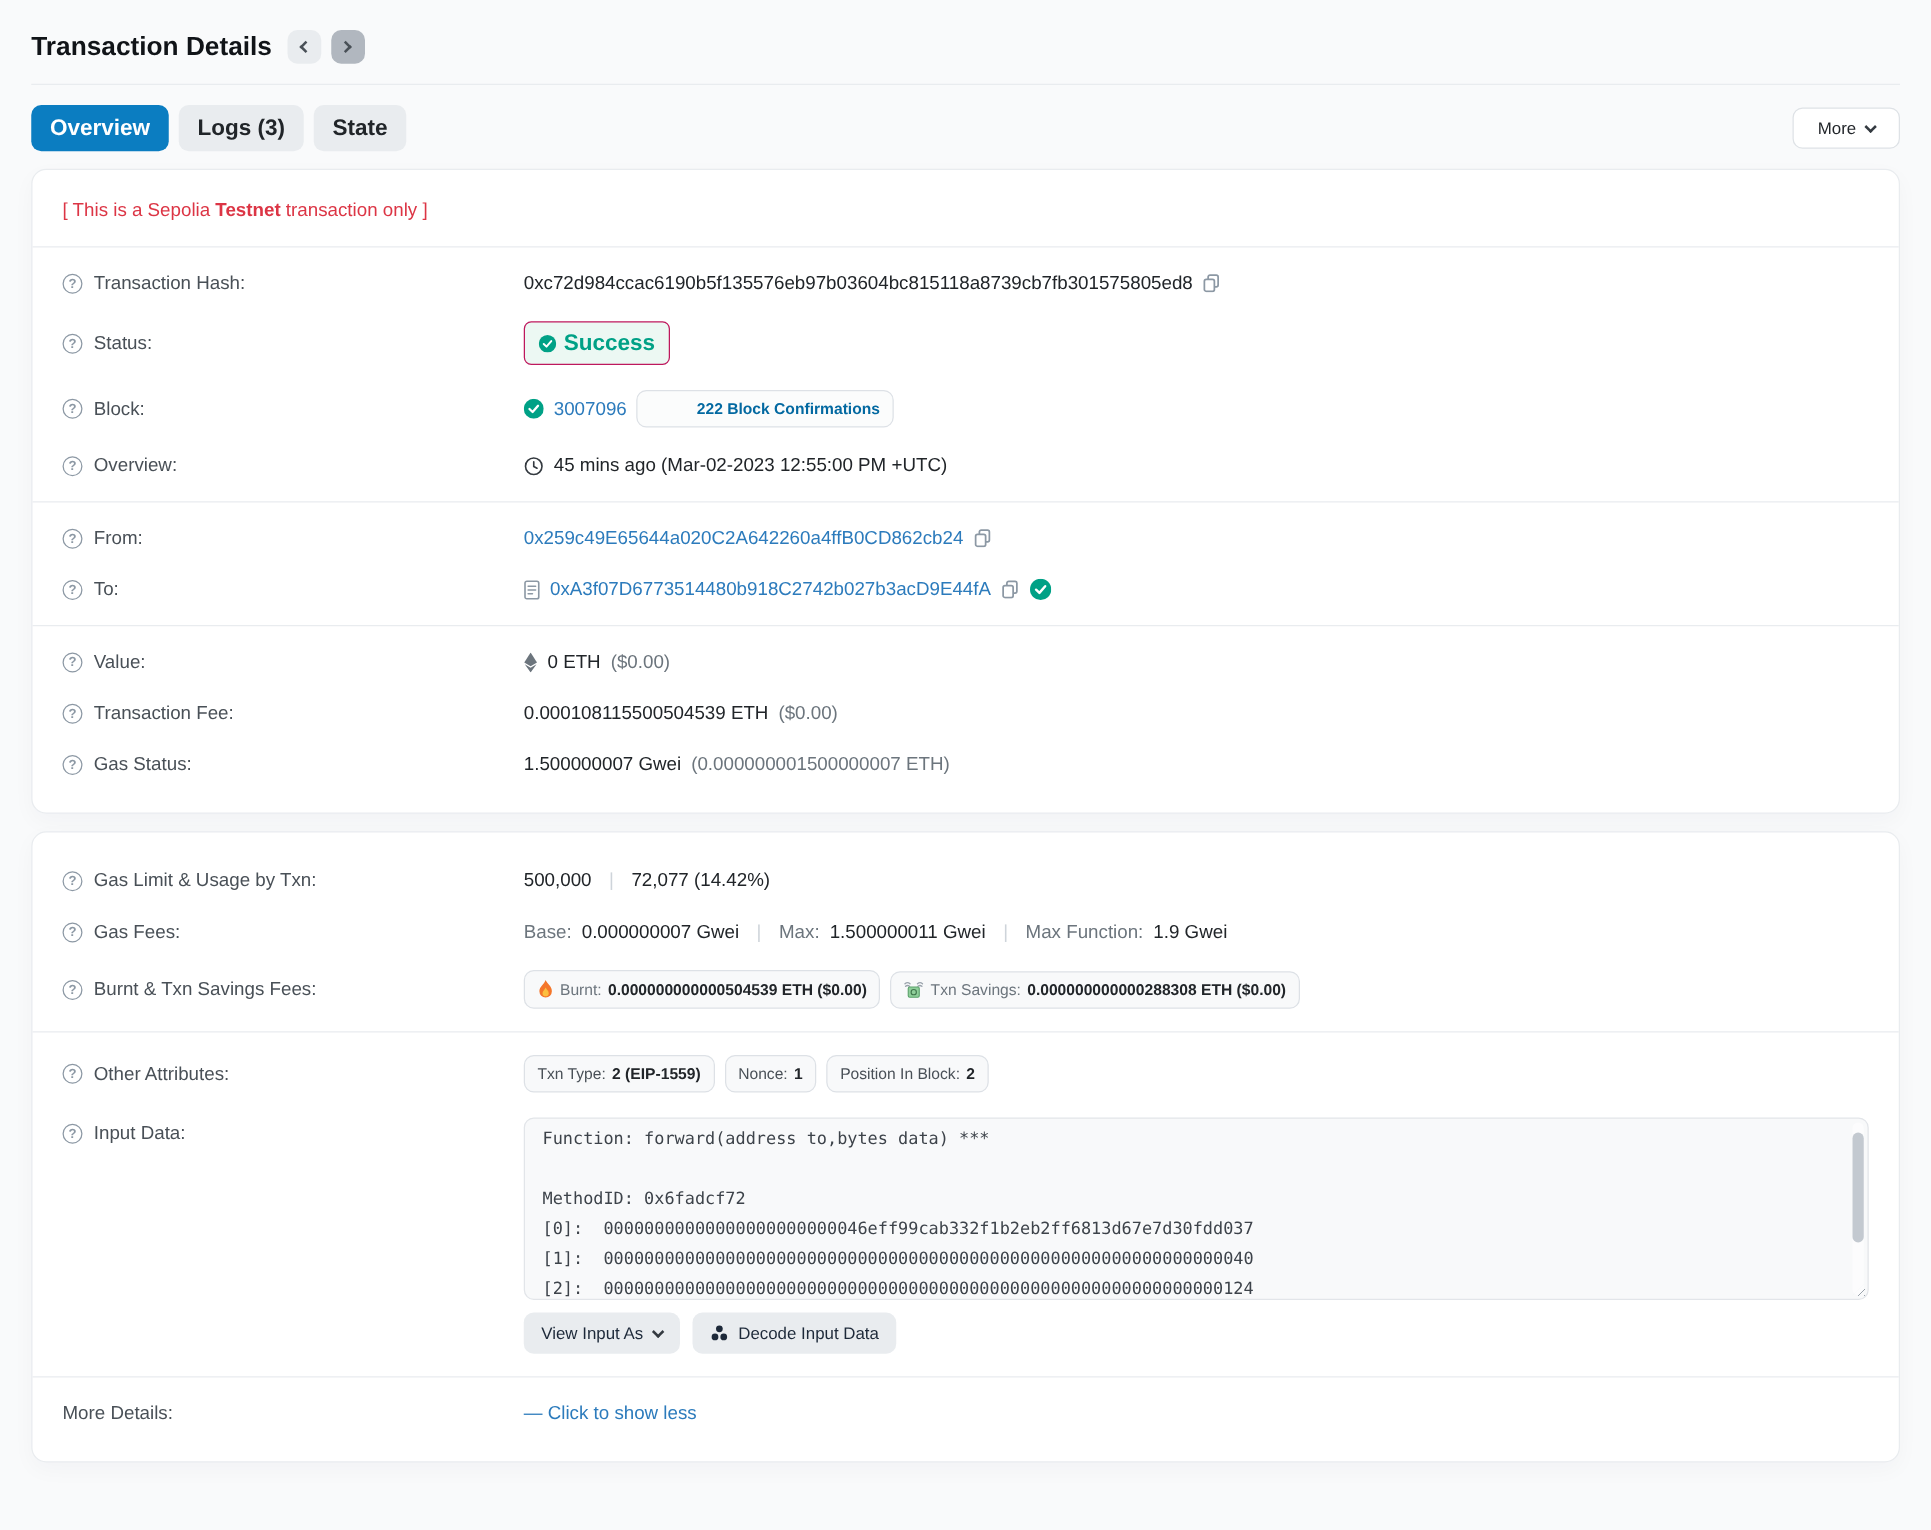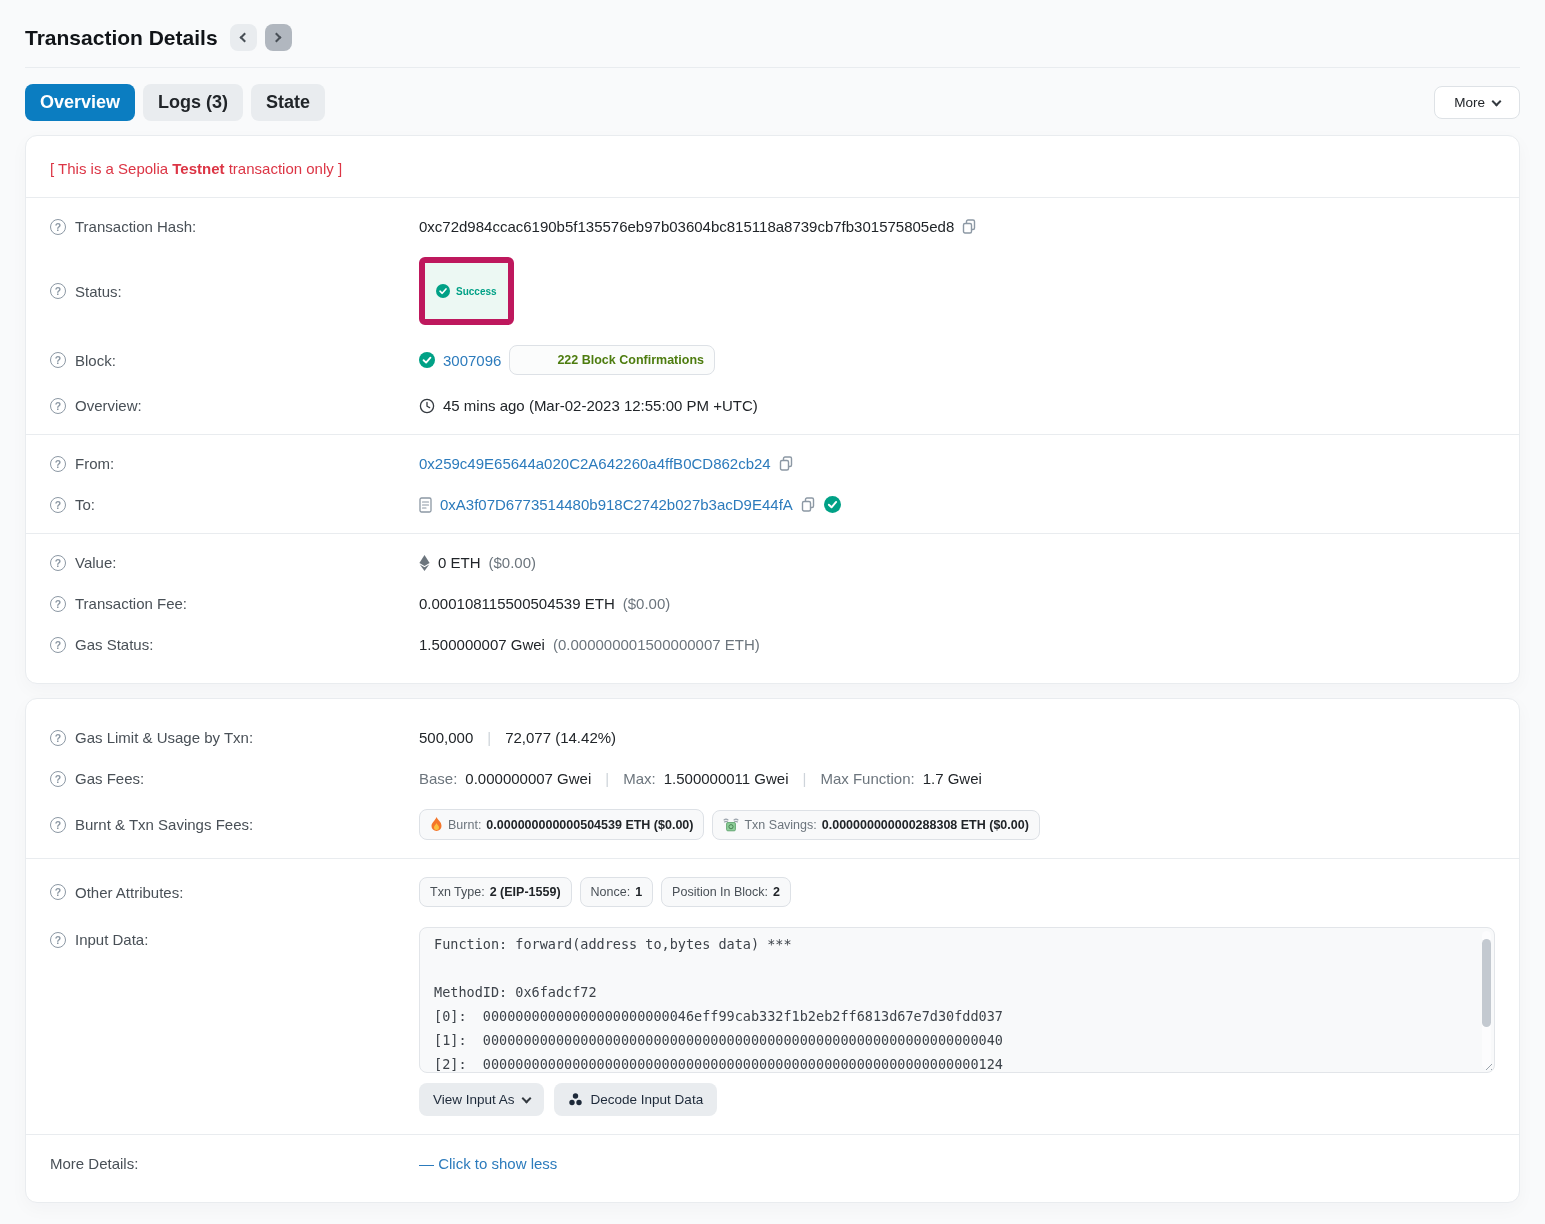--- a/index.html
+++ b/index.html
@@ -43,24 +43,24 @@
   .lbl { width:369px; flex-shrink:0; color:#495057; display:flex; align-items:center; gap:9px; }
   .qicon { width:16px; height:16px; flex-shrink:0; border:1.4px solid #8c98a4; border-radius:50%; color:#8c98a4; font-size:10.5px; font-weight:700; display:flex; align-items:center; justify-content:center; }
   .val { display:flex; align-items:center; gap:8px; flex-wrap:wrap; color:#212529; }
   .muted { color:#6c757d; }
   .pipe { color:#ced4da; margin:0 6px; }
   a.link { color:#2c7bbc; text-decoration:none; cursor:pointer; }
 
   .iconbtn { background:none; border:none; cursor:pointer; display:flex; align-items:center; padding:0; }
 
   
-  .badge-success { display:inline-flex; align-items:center; gap:6px; background:#ecf8f3; border:6px solid #be185d; color:#00a186; font-size:10px; font-weight:600; border-radius:6px; padding:21px 11px; }
+  .badge-success { display:inline-flex; align-items:center; gap:6px; background:#ecf8f3; border:1px solid #be185d; color:#00a186; font-size:18px; font-weight:600; border-radius:6px; padding:6px 11px; }
   .badge-plain { display:inline-flex; align-items:center; gap:5px; background:#f8f9fa; border:1px solid #dde1e6; border-radius:8px; padding:7px 10px; font-size:12.5px; color:#495057; }
   .badge-plain b { color:#212529; font-weight:700; }
-  .confbadge { font-weight:700; color:#4d7c0f; background:#fbfcfc;padding-left:47px; }
+  .confbadge { font-weight:700; color:#0369a1; background:#fbfcfc;padding-left:47px; }
 
   
   .inputwrap { position:relative; width:100%; }
   .inputbox {
     height:146px; width:100%; overflow:hidden; position:relative;
     background:#f8f9fa; border:1px solid #e2e5e9; border-radius:8px;
     padding:4px 24px 4px 14px;
   }
   .inputbox pre {
     font-family:"DejaVu Sans Mono","Liberation Mono",monospace;
@@ -272,21 +272,21 @@
         <span>Gas Fees:</span>
       </div>
       <div class="val">
         <span class="muted">Base:</span>
         <span>0.000000007 Gwei</span>
         <span class="pipe">|</span>
         <span class="muted">Max:</span>
         <span>1.500000011 Gwei</span>
         <span class="pipe">|</span>
         <span class="muted">Max Function:</span>
-        <span>1.7 Gwei</span>
+        <span>1.9 Gwei</span>
       </div>
     </div>
 
     <div class="row">
       <div class="lbl">
         <span class="qicon">?</span>
         <span>Burnt &amp; Txn Savings Fees:</span>
       </div>
       <div class="val">
         <span class="badge-plain">

